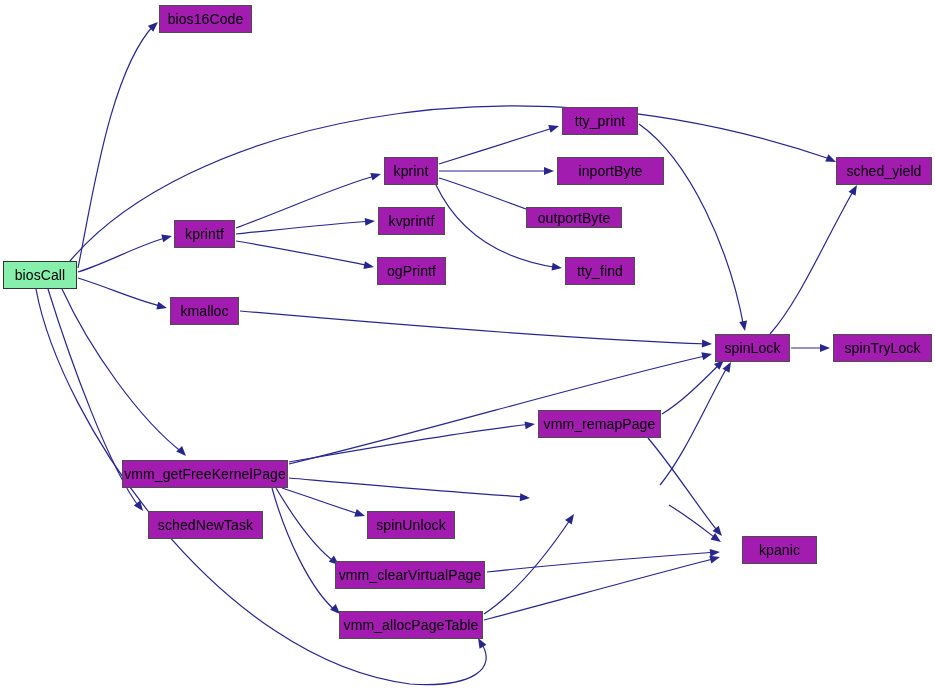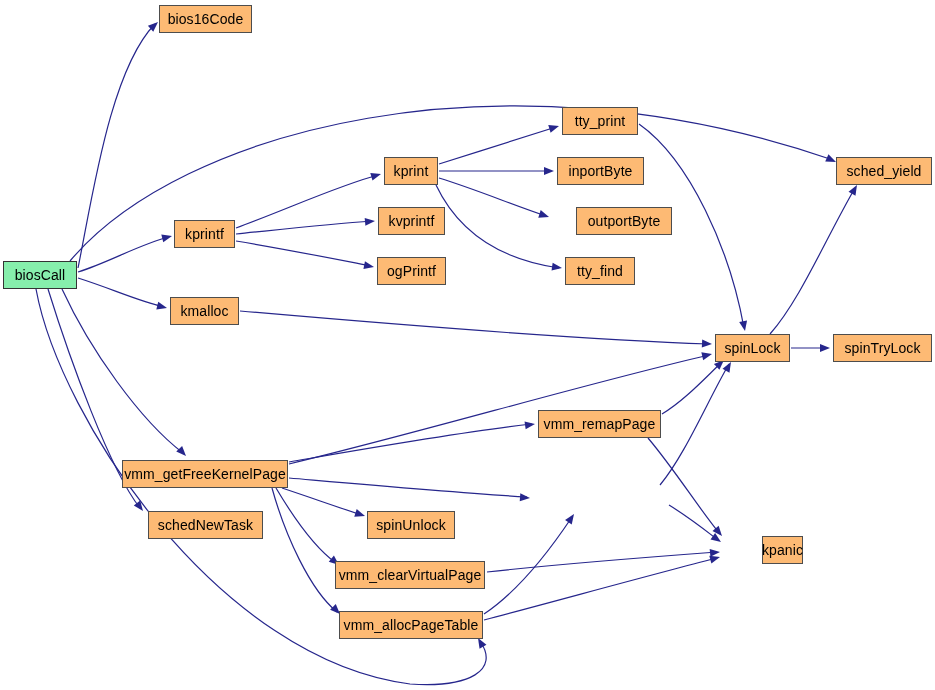--- a/index.html
+++ b/index.html
@@ -20,21 +20,21 @@
     position: absolute;
     left: 0;
     top: 0;
     width: 935px;
     height: 690px;
   }
   .node {
     position: absolute;
     box-sizing: border-box;
     border: 1px solid #4d4d4d;
-    background: #fdba74;
+    background: #a21caf;
     color: #000000;
     font-size: 14px;
     line-height: 1;
     display: flex;
     align-items: center;
     justify-content: center;
     white-space: nowrap;
     letter-spacing: 0.1px;
     z-index: 5;
   }
@@ -131,24 +131,24 @@
     </div>
     <div class="node" style="left: 378px; top: 207px; width: 67px; height: 28px;">
       <span class="node-label">kvprintf</span>
     </div>
     <div class="node" style="left: 377px; top: 257px; width: 69px; height: 28px;">
       <span class="node-label">ogPrintf</span>
     </div>
     <div class="node" style="left: 562px; top: 107px; width: 76px; height: 28px;">
       <span class="node-label">tty_print</span>
     </div>
-    <div class="node" style="left: 557px; top: 157px; width: 87px; height: 28px;">
+    <div class="node" style="left: 557px; top: 157px; width: 107px; height: 28px;">
       <span class="node-label">inportByte</span>
     </div>
-    <div class="node" style="left: 576px; top: 207px; width: 96px; height: 28px;">
+    <div class="node" style="left: 526px; top: 207px; width: 96px; height: 21px;">
       <span class="node-label">outportByte</span>
     </div>
     <div class="node" style="left: 565px; top: 257px; width: 70px; height: 28px;">
       <span class="node-label">tty_find</span>
     </div>
     <div class="node" style="left: 836px; top: 157px; width: 96px; height: 28px;">
       <span class="node-label">sched_yield</span>
     </div>
     <div class="node" style="left: 715px; top: 334px; width: 75px; height: 28px;">
       <span class="node-label">spinLock</span>
@@ -161,21 +161,21 @@
     </div>
     <div class="node" style="left: 122px; top: 460px; width: 166px; height: 28px;">
       <span class="node-label">vmm_getFreeKernelPage</span>
     </div>
     <div class="node" style="left: 148px; top: 511px; width: 115px; height: 28px;">
       <span class="node-label">schedNewTask</span>
     </div>
     <div class="node" style="left: 367px; top: 511px; width: 88px; height: 28px;">
       <span class="node-label">spinUnlock</span>
     </div>
-    <div class="node" style="left: 762px; top: 536px; width: 41px; height: 28px;">
+    <div class="node" style="left: 742px; top: 536px; width: 75px; height: 28px;">
       <span class="node-label">kpanic</span>
     </div>
     <div class="node" style="left: 335px; top: 561px; width: 150px; height: 28px;">
       <span class="node-label">vmm_clearVirtualPage</span>
     </div>
     <div class="node" style="left: 339px; top: 611px; width: 144px; height: 28px;">
       <span class="node-label">vmm_allocPageTable</span>
     </div>
   </div>
 

